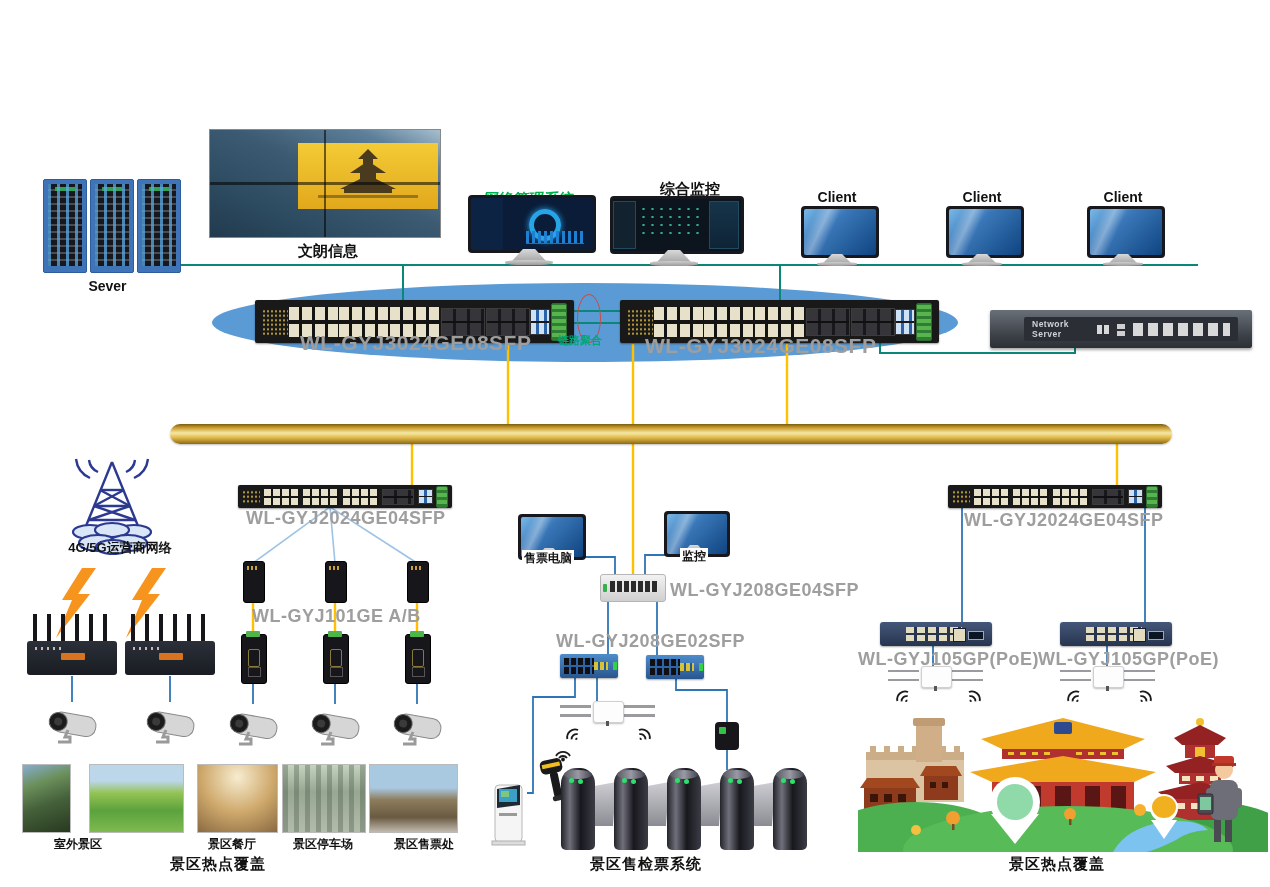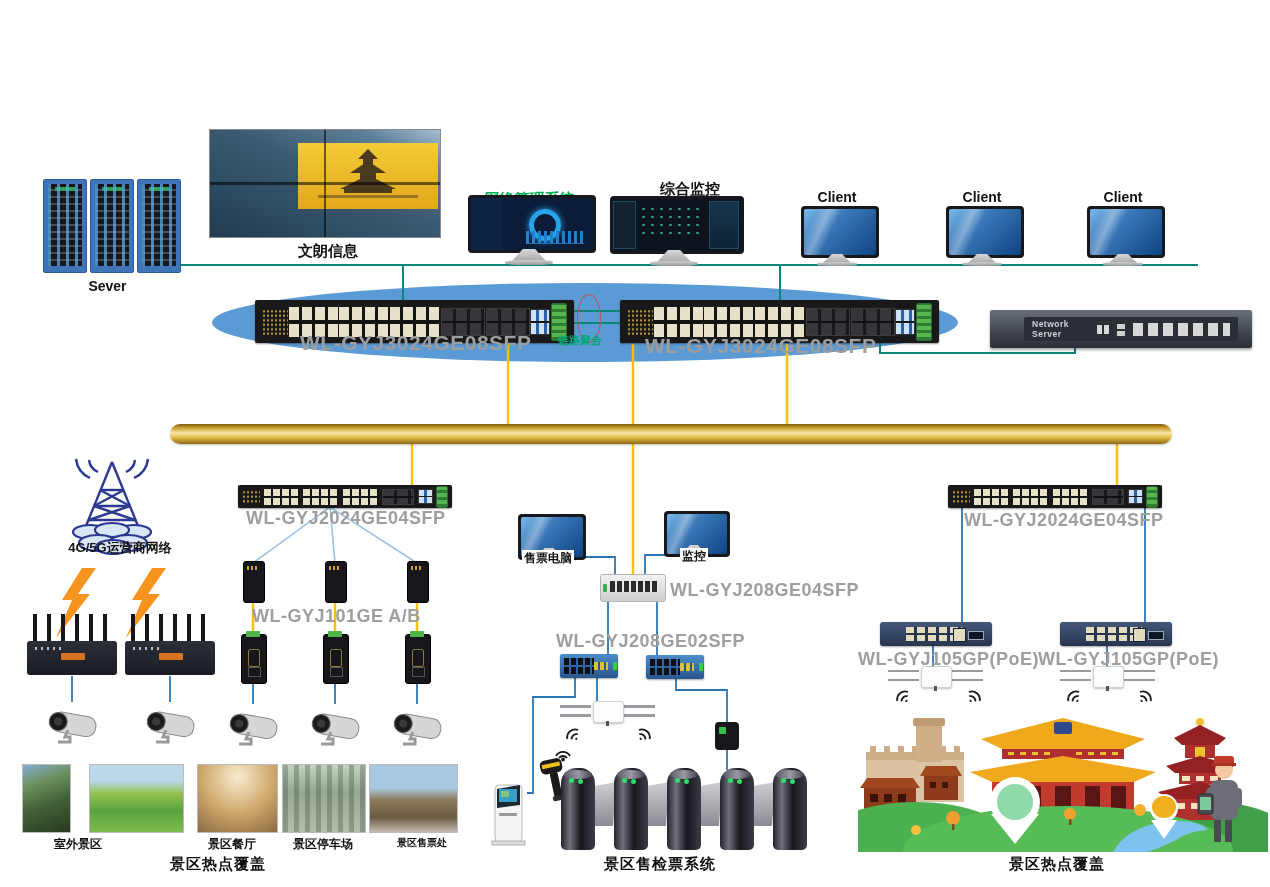--- a/index.html
+++ b/index.html
@@ -396,21 +396,21 @@
     </svg>
 
   <div class="p ph ph1" style="left:23px;top:765px;width:47px;"></div>
   <div class="p ph ph2" style="left:90px;top:765px;width:93px;"></div>
   <div class="p ph ph3" style="left:198px;top:765px;width:79px;"></div>
   <div class="p ph ph4" style="left:283px;top:765px;width:82px;"></div>
   <div class="p ph ph5" style="left:370px;top:765px;width:87px;"></div>
   <div class="p lbl" style="left:48px;top:836px;width:60px;text-align:center;font-size:12px;">室外景区</div>
   <div class="p lbl" style="left:202px;top:836px;width:60px;text-align:center;font-size:12px;">景区餐厅</div>
   <div class="p lbl" style="left:287px;top:836px;width:72px;text-align:center;font-size:12px;">景区停车场</div>
-  <div class="p lbl" style="left:375px;top:836px;width:72px;text-align:right;font-size:10px;">景区售票处</div>
+  <div class="p lbl" style="left:388px;top:836px;width:72px;text-align:center;font-size:12px;">景区售票处</div>
   <div class="p sys" style="left:158px;top:855px;width:120px;text-align:center;">景区热点覆盖</div>
 
   <div class="p mon" style="left:518px;top:514px;width:62px;height:40px;">
       <div class="scr scr-blue"></div>
     </div>
   <div class="p mstand" style="left:537px;top:548px;width:24px;height:8px;"></div>
   <div class="p lbl" style="left:522px;top:550px;font-size:12px;background:#fff;padding:0 2px;">售票电脑</div>
   <div class="p mon" style="left:664px;top:511px;width:60px;height:40px;">
       <div class="scr scr-blue"></div>
     </div>
@@ -486,21 +486,21 @@
 
   <div class="p wing" style="left:590px;top:782px;"></div>
   <div class="p wing" style="left:643px;top:782px;"></div>
   <div class="p wing" style="left:696px;top:782px;"></div>
   <div class="p wing" style="left:749px;top:782px;"></div>
   <div class="p gate" style="left:561px;top:768px;"></div>
   <div class="p gate" style="left:614px;top:768px;"></div>
   <div class="p gate" style="left:667px;top:768px;"></div>
   <div class="p gate" style="left:720px;top:768px;"></div>
   <div class="p gate" style="left:773px;top:768px;"></div>
-  <div class="p sys" style="left:590px;top:855px;width:140px;text-align:center;">景区售检票系统</div>
+  <div class="p sys" style="left:590px;top:855px;width:140px;text-align:left;">景区售检票系统</div>
 
   <div class="p sw2024" style="left:948px;top:485px;">
     <div class="ledm" style="width:18px;height:14px;"></div>
     <div class="pg sm" style="width:36px;height:16px;"></div>
     <div class="pg sm" style="width:36px;height:16px;"></div>
     <div class="pg sm" style="width:36px;height:16px;"></div>
     <div class="sfp" style="width:30px;height:14px;"></div>
     <div class="fib" style="width:13px;height:13px;"></div>
     <div class="term" style="width:10px;height:20px;"></div>
   </div>

